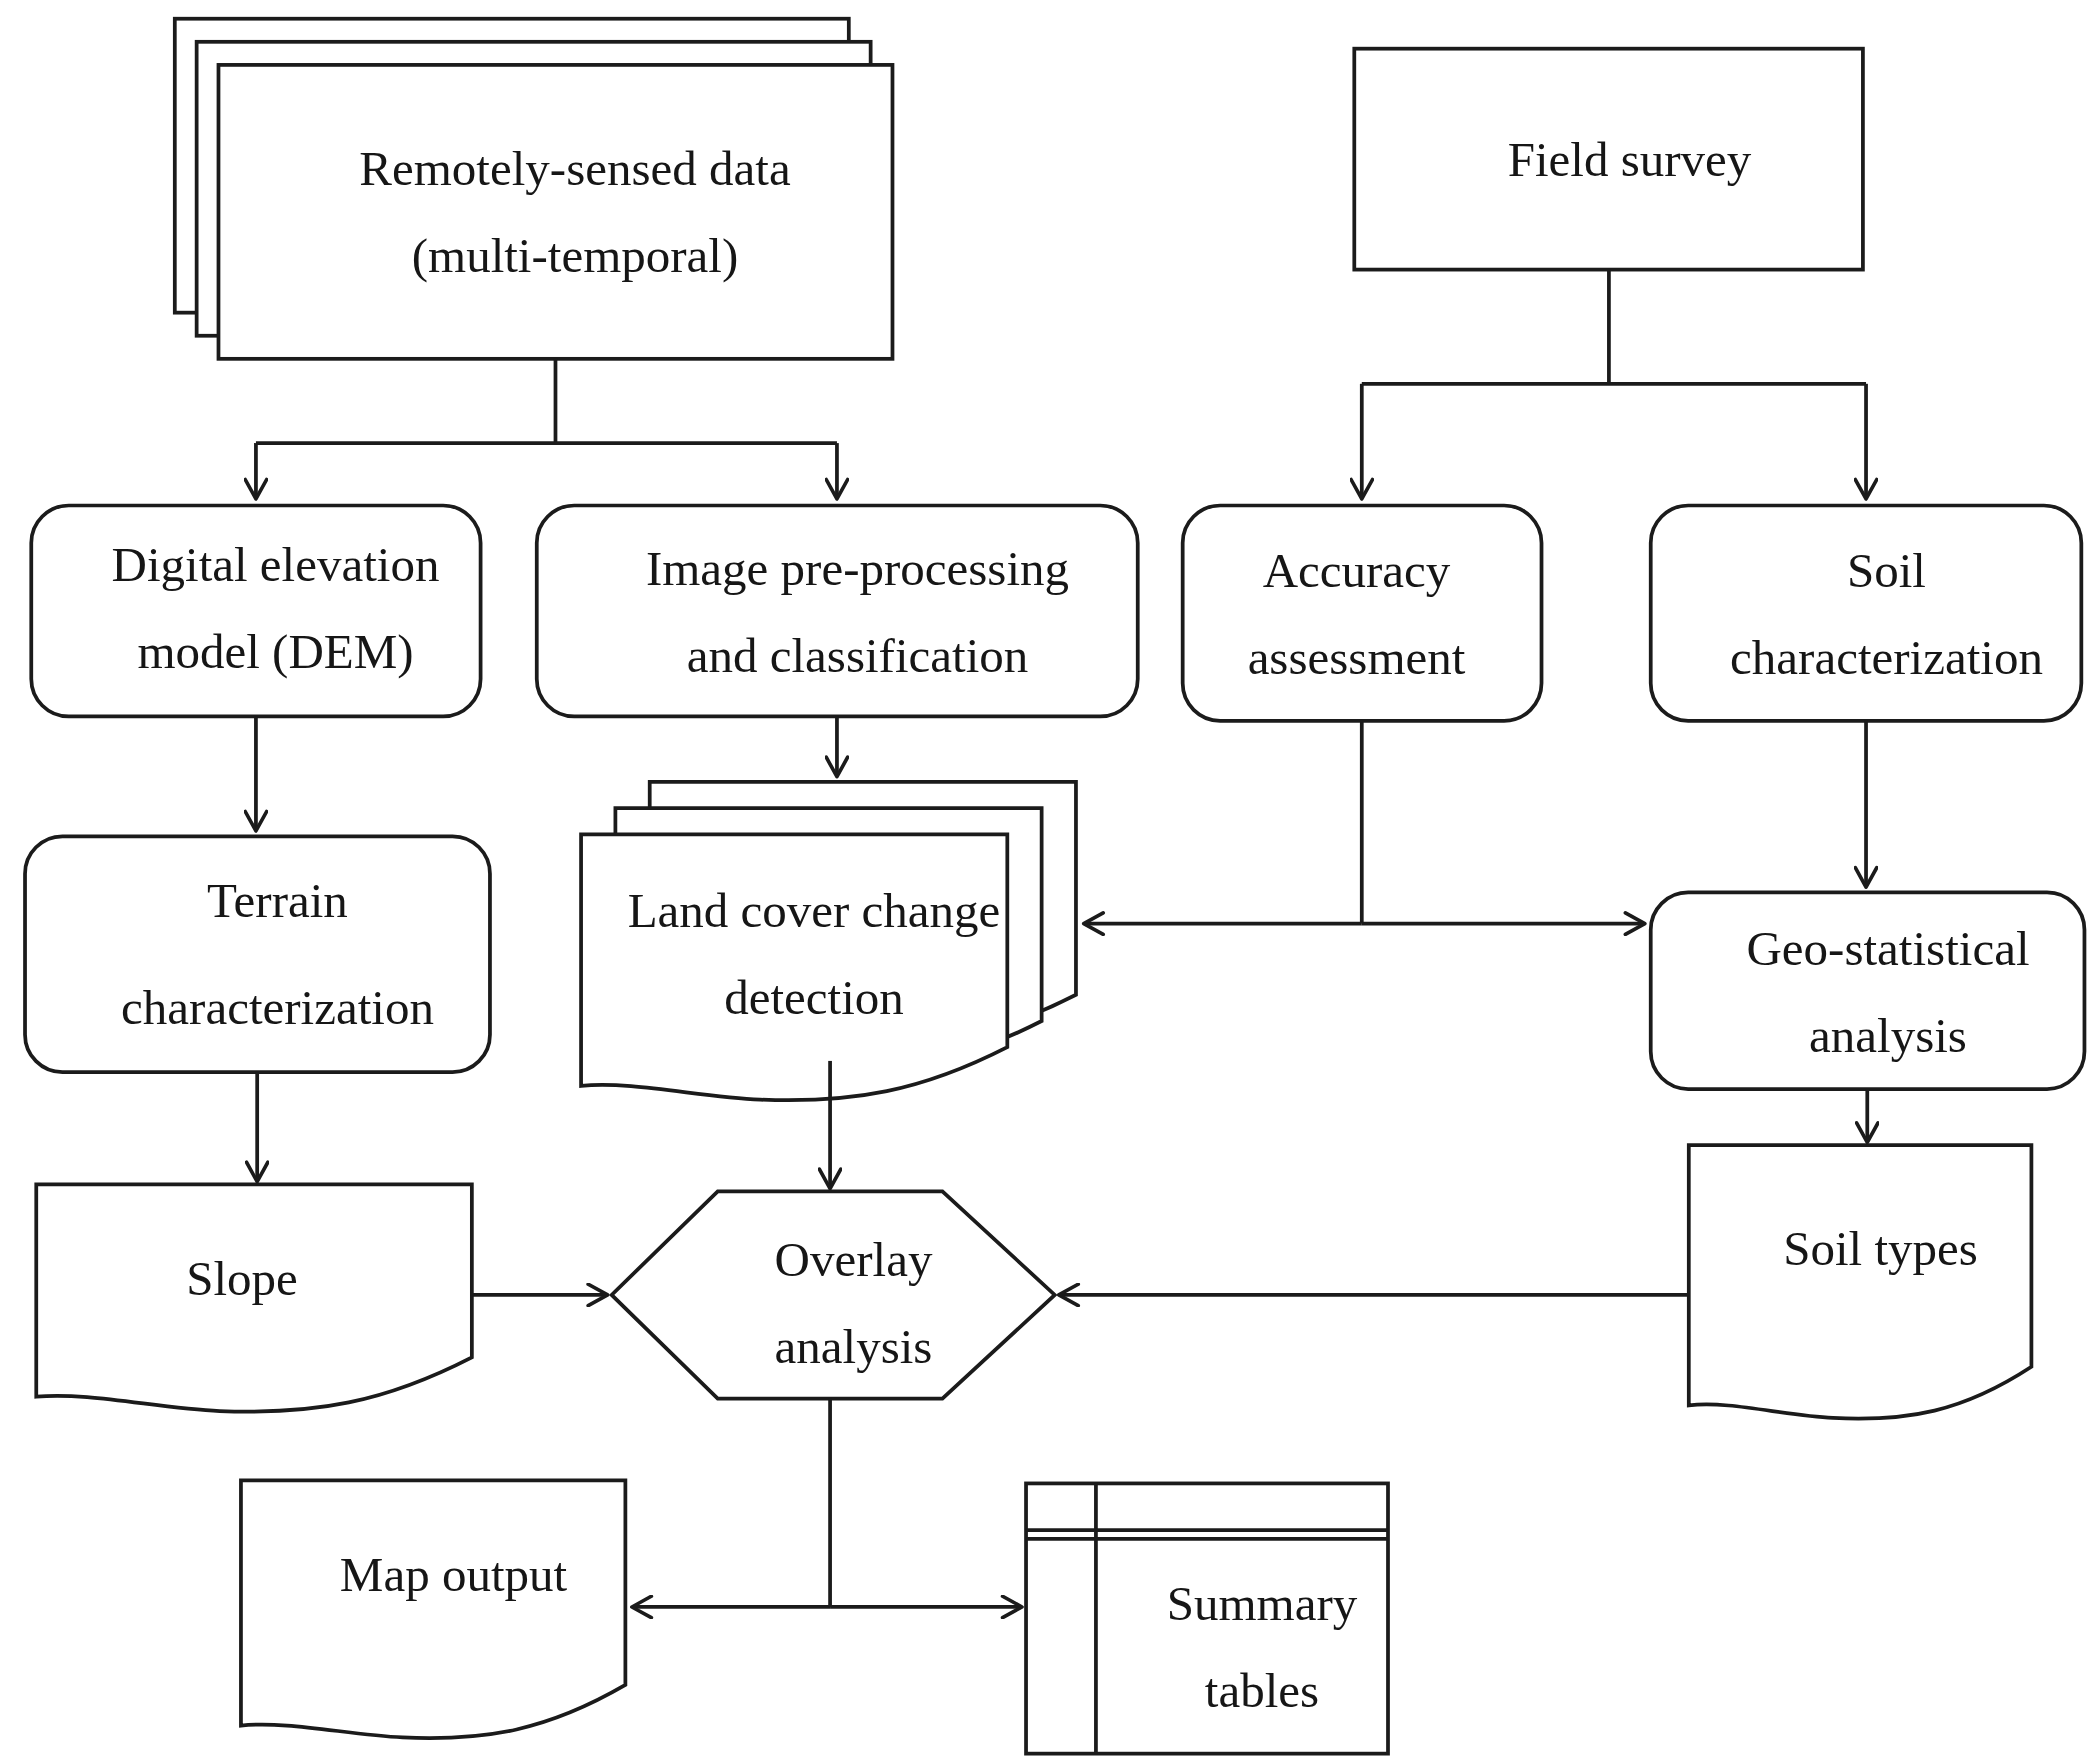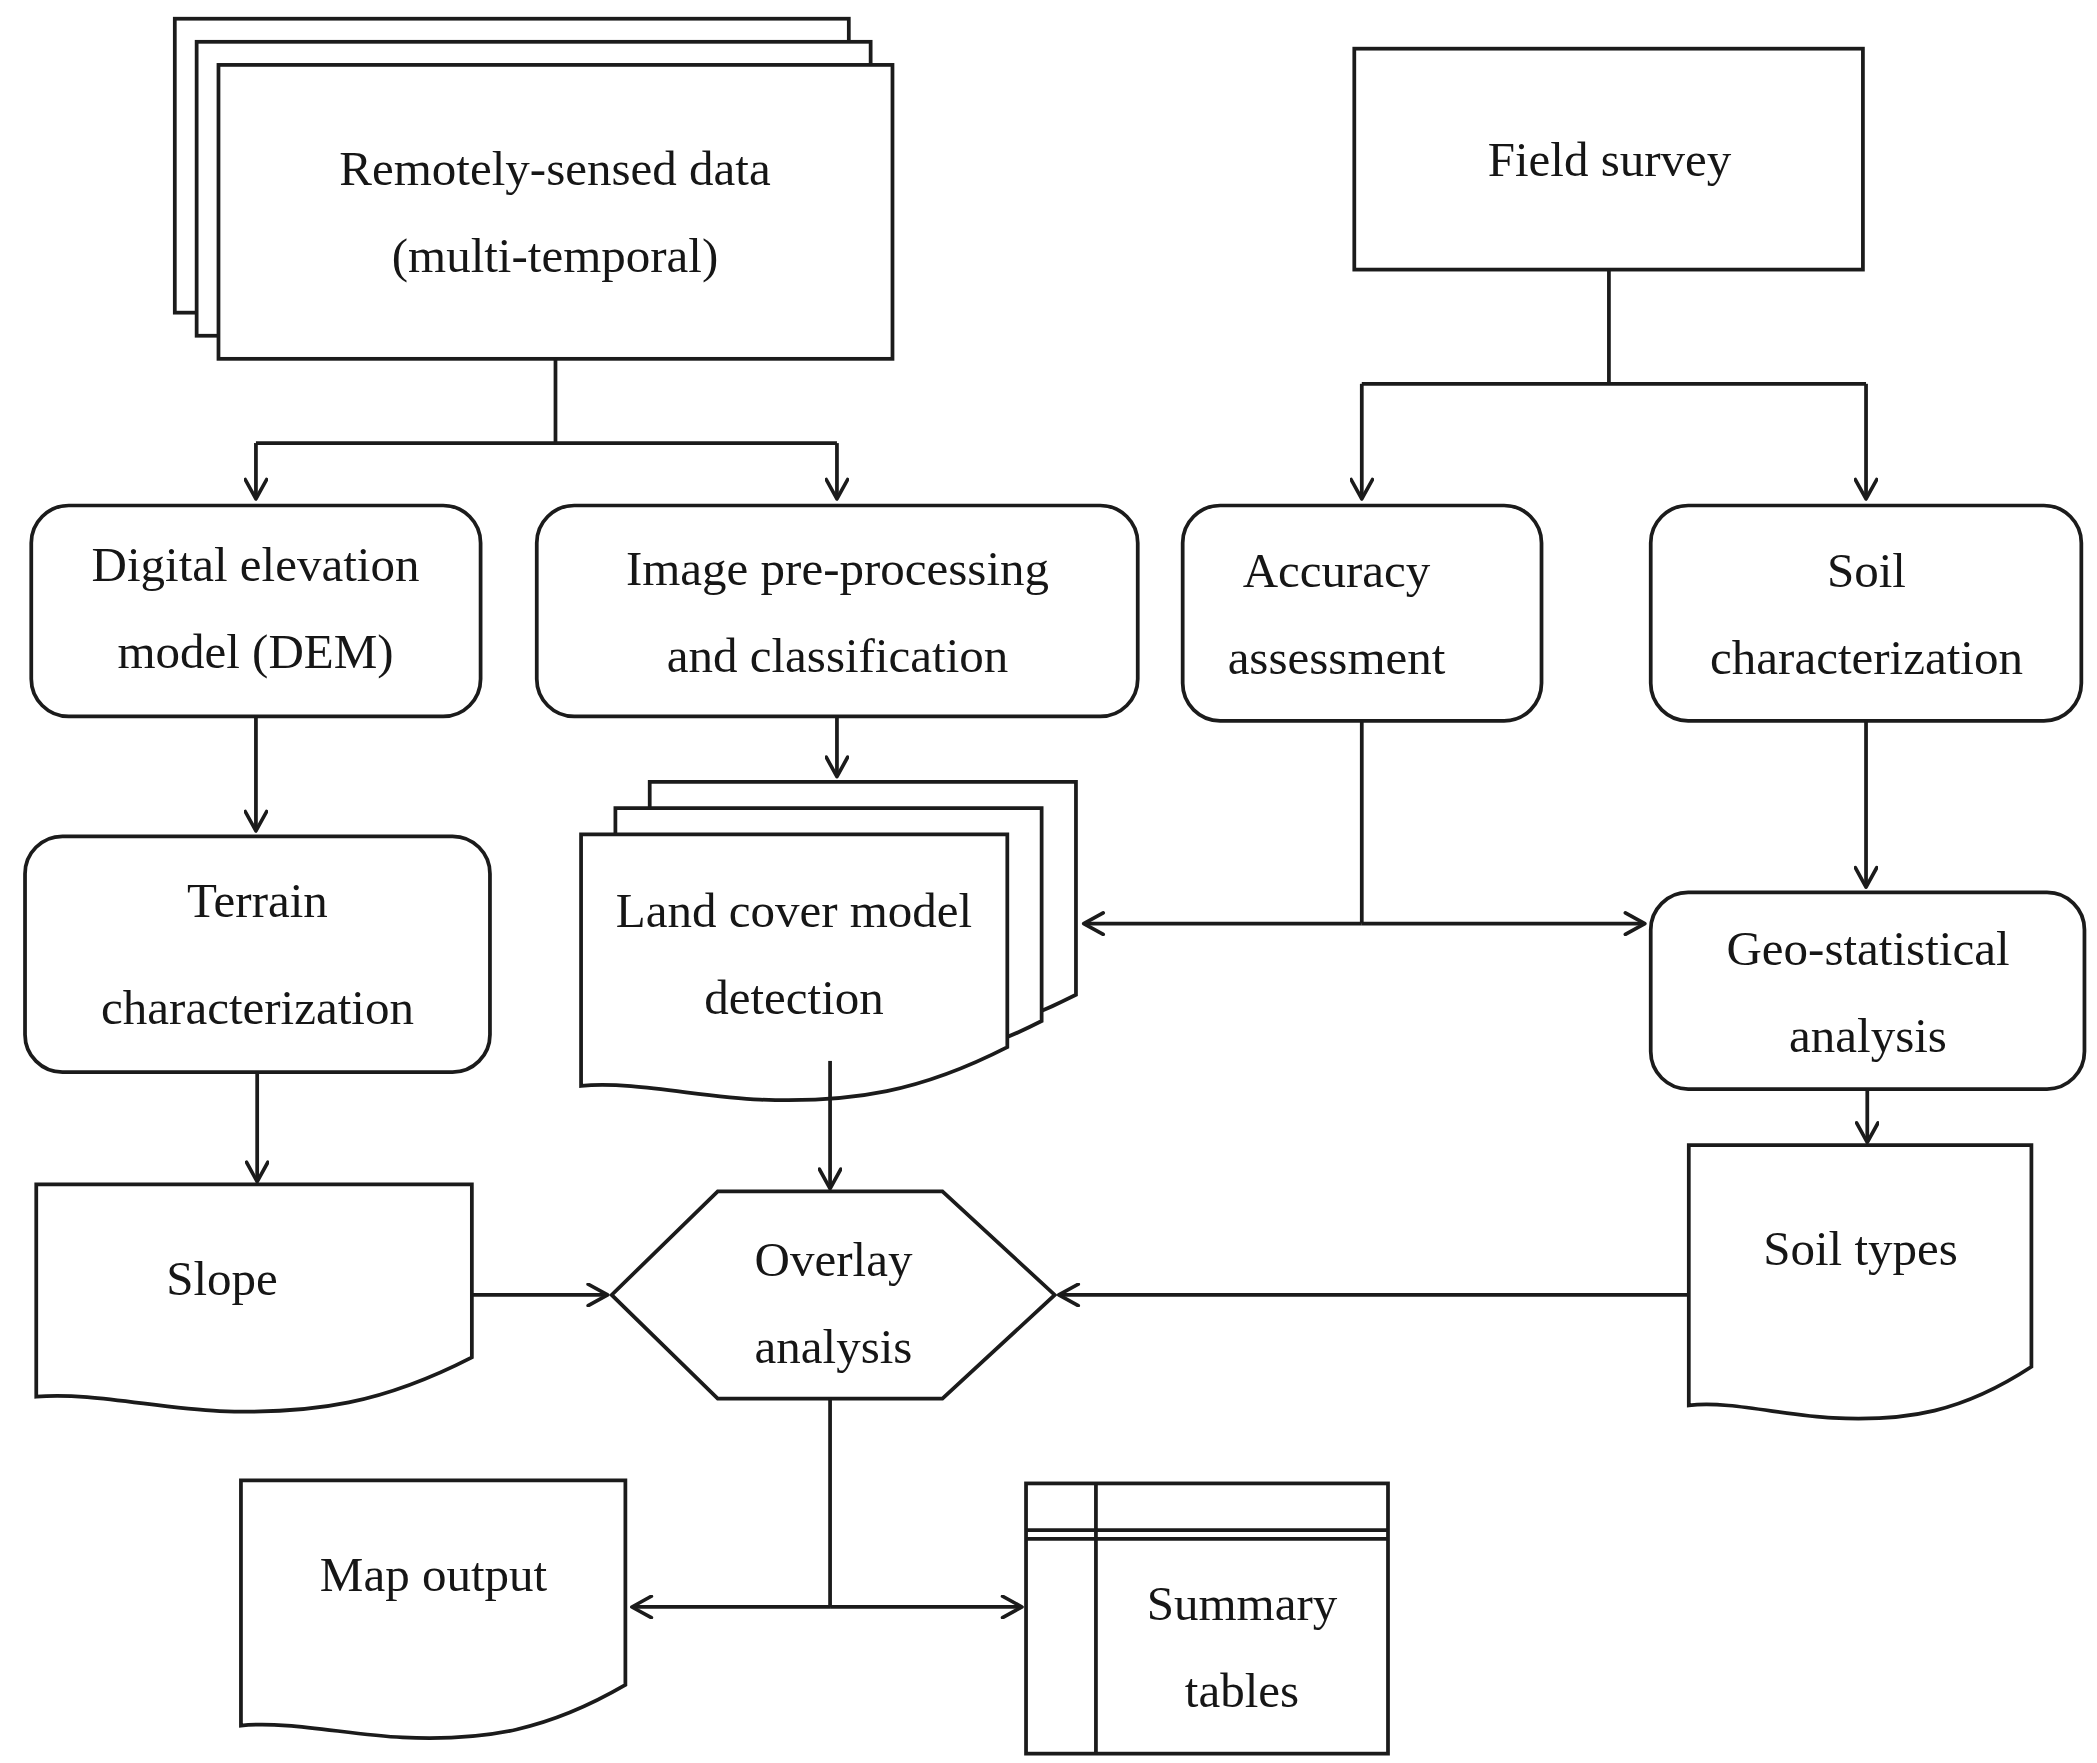--- a/index.html
+++ b/index.html
@@ -13,20 +13,21 @@
   }
   #wires{position:absolute;left:0;top:0;width:2097px;height:1763px;}
   .label{
     position:absolute;
     display:flex;flex-direction:column;
     justify-content:center;align-items:center;
     text-align:center;
     font-size:49px;
     color:#161616;
     pointer-events:none;
+    padding-left:20px;
   }
   .label span{display:block;line-height:87px;white-space:nowrap;}
 </style>
 </head>
 <body>
 
 <div id="canvas">
 
   <svg id="wires" viewBox="0 0 3360 2825" xmlns="http://www.w3.org/2000/svg">
     <defs>
@@ -172,21 +173,21 @@
     <span>Soil</span>
     <span>characterization</span>
   </div>
 
   <div class="label" style="left:25px;top:836px;width:465px;height:236px;gap:20px;">
     <span>Terrain</span>
     <span>characterization</span>
   </div>
 
   <div class="label" style="left:581px;top:841px;width:426px;height:225px;">
-    <span>Land cover model</span>
+    <span>Land cover change</span>
     <span>detection</span>
   </div>
 
   <div class="label" style="left:1651px;top:893px;width:434px;height:197px;">
     <span>Geo-statistical</span>
     <span>analysis</span>
   </div>
 
   <div class="label" style="left:36px;top:1185px;width:372px;height:187px;">
     <span>Slope</span>

